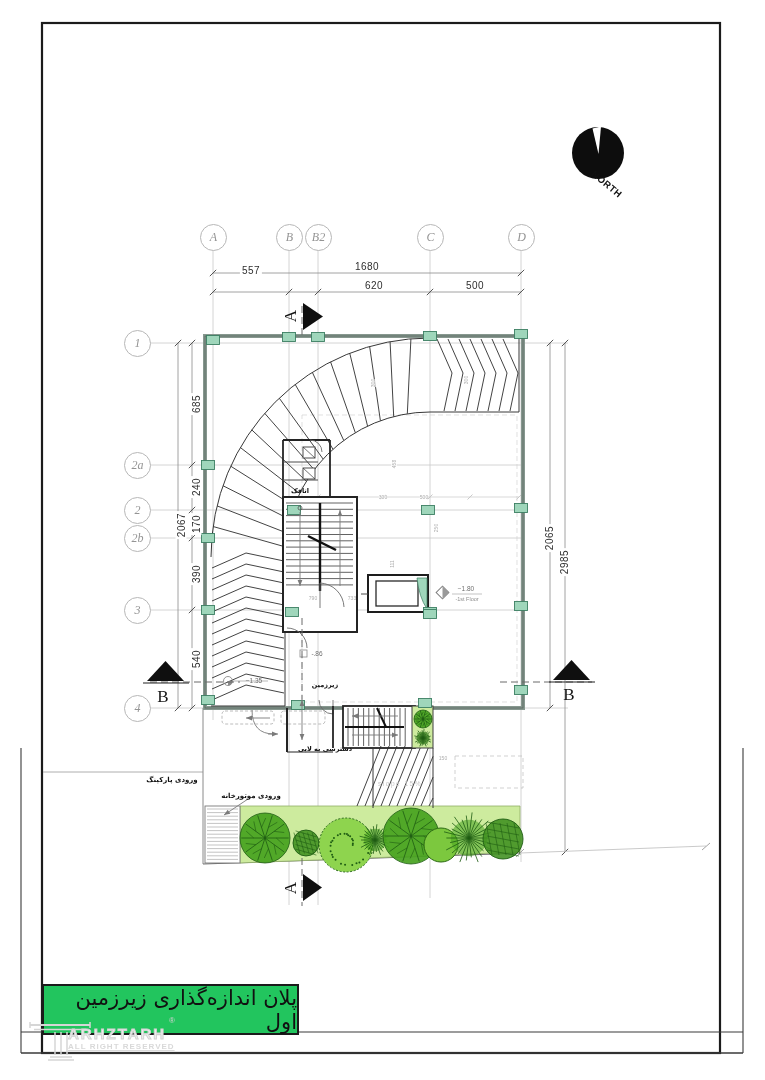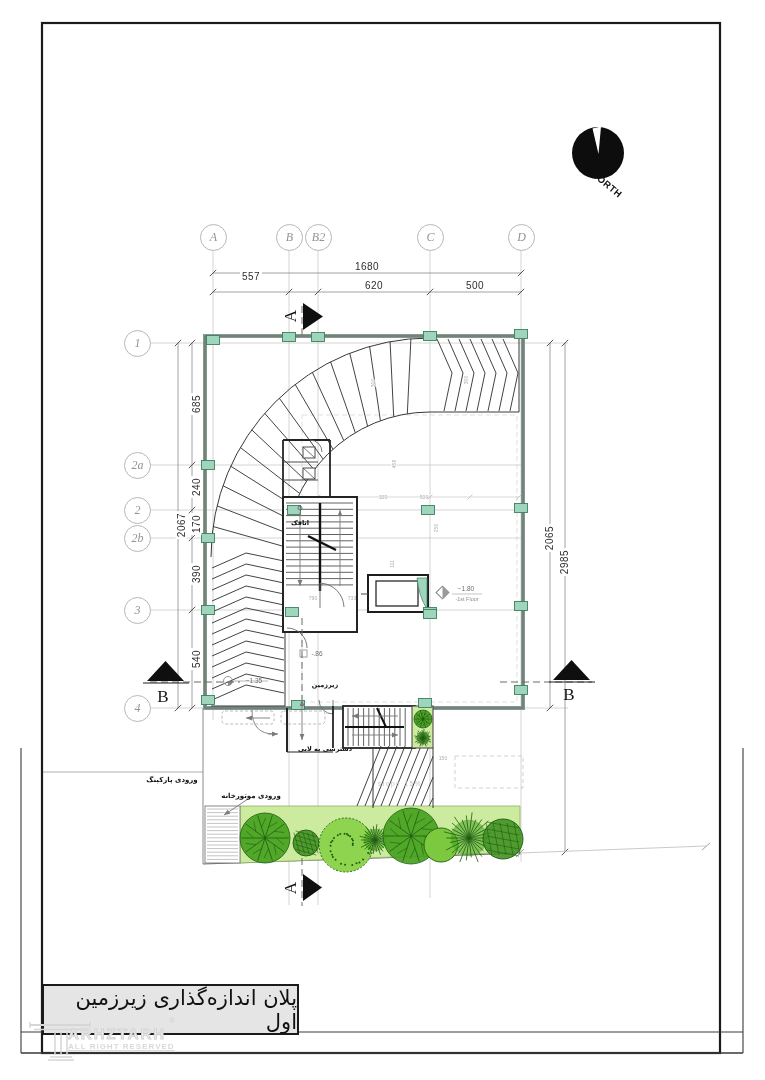--- a/index.html
+++ b/index.html
@@ -14,21 +14,21 @@
   .dim-label{font:10px "Liberation Sans",sans-serif;color:#2e2e2e;background:#fff;padding:0 2px;letter-spacing:0.5px;}
   .tiny-dim{font:5px "Liberation Sans",sans-serif;color:#aeaeae;background:rgba(255,255,255,.7);}
   .room-label{font:bold 6.5px "DejaVu Sans",sans-serif;color:#0d0d0d;direction:rtl;}
   .site-label{font:bold 7px "DejaVu Sans",sans-serif;color:#0d0d0d;direction:rtl;}
   .level-main{font:6.5px "Liberation Sans",sans-serif;color:#6f6f6f;}
   .level-sub{font:5.5px "Liberation Sans",sans-serif;color:#8f8f8f;}
   .slope-label{font:6.5px "Liberation Sans",sans-serif;color:#c4c4c4;letter-spacing:1.5px;}
   .section-letter{font:17px "Liberation Serif",serif;color:#161616;}
   .north-label{font:bold 9.5px "Liberation Sans",sans-serif;color:#101010;letter-spacing:0.5px;}
   #title-box{position:absolute;left:42px;top:984px;width:253px;height:47px;border:2.5px solid #1b1b1b;
-             background:#e5e5e5;display:flex;align-items:center;justify-content:center;
+             background:#22c55e;display:flex;align-items:center;justify-content:center;
              font:21px "DejaVu Sans",sans-serif;color:#111;direction:rtl;z-index:3;}
   #watermark{position:absolute;left:28px;top:995px;width:230px;height:70px;z-index:4;}
   #wm-brand{position:absolute;left:40px;top:30px;font:bold 15px "Liberation Sans",sans-serif;
             letter-spacing:2px;color:#ececec;-webkit-text-stroke:0.9px #d2d2d2;}
   #wm-rights{position:absolute;left:40px;top:47px;font:bold 8px "Liberation Sans",sans-serif;
              letter-spacing:1px;color:#d9d9d9;text-decoration:underline;}
   #wm-reg{position:absolute;left:141px;top:21px;font:8px "Liberation Sans",sans-serif;color:#d2d2d2;}
   #wm-icon{position:absolute;left:0;top:6px;}
 </style>
 </head>
@@ -575,21 +575,21 @@
       <div class="bubble" style="left: 305px; top: 224px;">B2</div>
       <div class="bubble" style="left: 417px; top: 224px;">C</div>
       <div class="bubble" style="left: 508px; top: 224px;">D</div>
       <div class="bubble" style="left: 124px; top: 330px;">1</div>
       <div class="bubble" style="left: 124px; top: 452px;">2a</div>
       <div class="bubble" style="left: 124px; top: 497px;">2</div>
       <div class="bubble" style="left: 124px; top: 525px;">2b</div>
       <div class="bubble" style="left: 124px; top: 597px;">3</div>
       <div class="bubble" style="left: 124px; top: 695px;">4</div>
       <div class="lab dim-label" style="left: 367px; top: 266px; --r: 0deg;">1680</div>
-      <div class="lab dim-label" style="left: 251px; top: 276px; --r: 0deg;">557</div>
+      <div class="lab dim-label" style="left: 251px; top: 270px; --r: 0deg;">557</div>
       <div class="lab dim-label" style="left: 374px; top: 285px; --r: 0deg;">620</div>
       <div class="lab dim-label" style="left: 475px; top: 285px; --r: 0deg;">500</div>
       <div class="lab dim-label" style="left: 196px; top: 404px; --r: -90deg;">685</div>
       <div class="lab dim-label" style="left: 196px; top: 487px; --r: -90deg;">240</div>
       <div class="lab dim-label" style="left: 196px; top: 524px; --r: -90deg;">170</div>
       <div class="lab dim-label" style="left: 196px; top: 574px; --r: -90deg;">390</div>
       <div class="lab dim-label" style="left: 196px; top: 659px; --r: -90deg;">540</div>
       <div class="lab dim-label" style="left: 181px; top: 525px; --r: -90deg;">2067</div>
       <div class="lab dim-label" style="left: 549px; top: 538px; --r: -90deg;">2065</div>
       <div class="lab dim-label" style="left: 564px; top: 562px; --r: -90deg;">2985</div>
@@ -604,21 +604,21 @@
       <div class="lab tiny-dim" style="left: 392px; top: 564px; --r: -90deg;">111</div>
       <div class="lab tiny-dim" style="left: 466px; top: 380px; --r: -90deg;">300</div>
       <div class="lab section-letter" style="left: 291px; top: 316px; --r: -90deg;">A</div>
       <div class="lab section-letter" style="left: 291px; top: 888px; --r: -90deg;">A</div>
       <div class="lab section-letter" style="left: 163px; top: 697px; --r: 0deg;">B</div>
       <div class="lab section-letter" style="left: 569px; top: 695px; --r: 0deg;">B</div>
       <div class="lab level-main" style="left: 466px; top: 588px; --r: 0deg;">−1.80</div>
       <div class="lab level-sub" style="left: 467px; top: 599px; --r: 0deg;">-1st Floor</div>
       <div class="lab level-main" style="left: 254px; top: 680px; --r: 0deg;">−1.35</div>
       <div class="lab level-main" style="left: 317px; top: 653px; --r: 0deg;">-.86</div>
-      <div class="lab room-label" style="left: 300px; top: 491px; margin-top: 32px; --r: 0deg;">اتاقک</div>
+      <div class="lab room-label" style="left: 300px; top: 491px; --r: 0deg;">اتاقک</div>
       <div class="lab room-label" style="left: 325px; top: 685px; --r: 0deg;">زیرزمین</div>
       <div class="lab room-label" style="left: 325px; top: 749px; --r: 0deg;">دسترسی به لابی</div>
       <div class="lab site-label" style="left: 172px; top: 780px; --r: 0deg;">ورودی پارکینگ</div>
       <div class="lab site-label" style="left: 251px; top: 796px; --r: 0deg;">ورودی موتورخانه</div>
       <div class="lab slope-label" style="left: 400px; top: 783px; --r: 0deg;">slope 15%</div>
       <div class="lab north-label" style="left: 607px; top: 184px; --r: 40deg;">NORTH</div>
     </div>
 
 <div id="title-box">
   <span>پلان اندازه‌گذاری زیرزمین اول</span>

